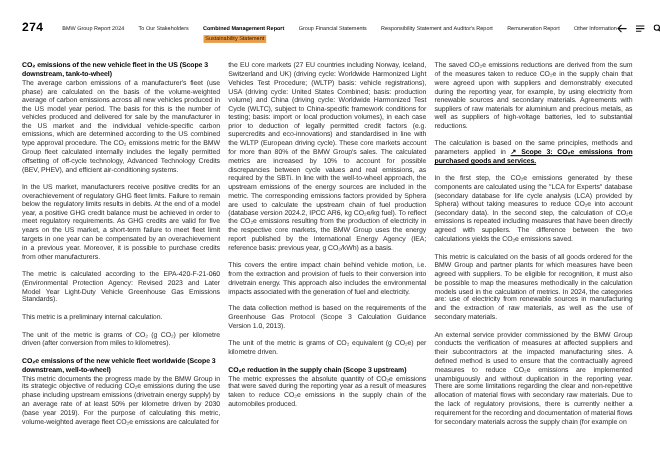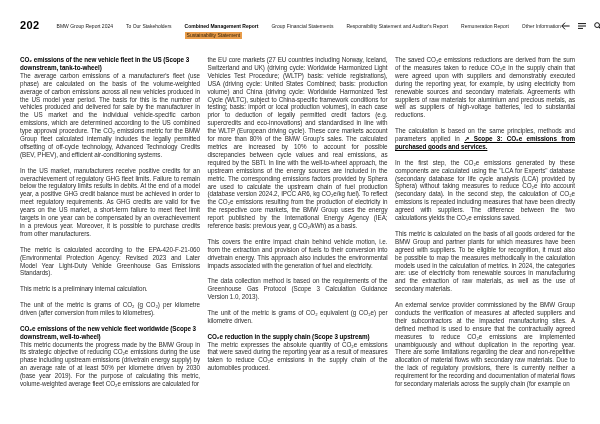--- a/index.html
+++ b/index.html
@@ -66,21 +66,21 @@
   .doc-link {
     font-weight: bold; color: #000;
     text-decoration: underline;
     cursor: pointer;
   }
 </style>
 </head>
 <body>
 
 <div class="header">
-  <div class="page-num">202</div>
+  <div class="page-num">274</div>
 
   <div class="nav">
     <span class="nav-item">
       <span class="nav-label">BMW Group Report 2024</span>
     </span>
     <span class="nav-item">
       <span class="nav-label">To Our Stakeholders</span>
     </span>
     <span class="nav-item active stack">
       <span class="nav-label">Combined Management Report</span>

